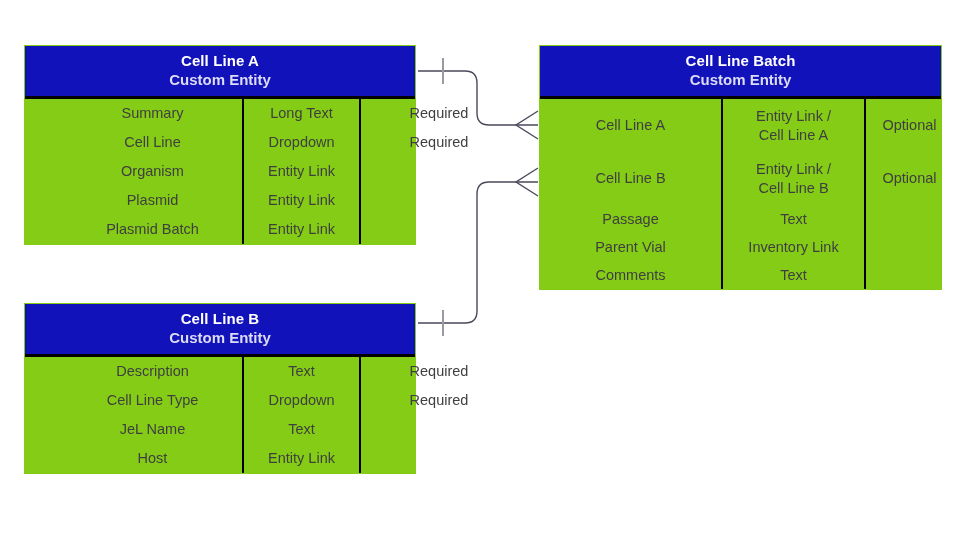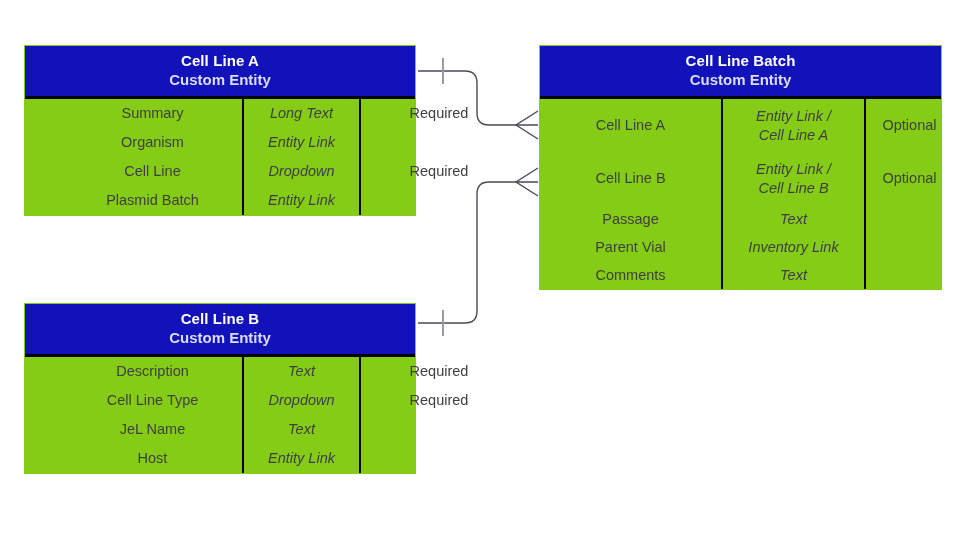--- a/index.html
+++ b/index.html
@@ -73,21 +73,20 @@
     text-align: center;
     font-size: 14.5px;
     line-height: 19px;
     color: #3f3f3f;
     padding: 0 2px;
   }
   .cell-name { }
   .cell-type {
     border-left: 2px solid #000000;
     border-right: 2px solid #000000;
-    font-style: italic;
   }
   .cell-req { }
 
   
   .tbl-a .cell-name, .tbl-b .cell-name { width: 175px; padding-left: 40px; }
   .tbl-a .cell-type, .tbl-b .cell-type { width: 111px; }
   .tbl-a .cell-req,  .tbl-b .cell-req  { width: 100px; padding-left: 28px; }
 
   .tbl-batch .cell-name { width: 177px; }
   .tbl-batch .cell-type { width: 137px; }
@@ -132,28 +131,33 @@
       <span class="entity-title">Cell Line A</span>
       <span class="entity-subtitle">Custom Entity</span>
     </div>
     <div class="entity-body">
       <div class="row">
         <div class="cell cell-name">Summary</div>
         <div class="cell cell-type">Long Text</div>
         <div class="cell cell-req">Required</div>
       </div>
       <div class="row">
-        <div class="cell cell-name">Organism</div>
-        <div class="cell cell-type">Entity Link</div>
-        <div class="cell cell-req"></div>
-      </div>
-      <div class="row">
         <div class="cell cell-name">Cell Line</div>
         <div class="cell cell-type">Dropdown</div>
         <div class="cell cell-req">Required</div>
+      </div>
+      <div class="row">
+        <div class="cell cell-name">Organism</div>
+        <div class="cell cell-type">Entity Link</div>
+        <div class="cell cell-req"></div>
+      </div>
+      <div class="row">
+        <div class="cell cell-name">Plasmid</div>
+        <div class="cell cell-type">Entity Link</div>
+        <div class="cell cell-req"></div>
       </div>
       <div class="row">
         <div class="cell cell-name">Plasmid Batch</div>
         <div class="cell cell-type">Entity Link</div>
         <div class="cell cell-req"></div>
       </div>
     </div>
   </div>
 
   <div class="entity tbl-b" style="left:24px; top:303px; width:392px;">

